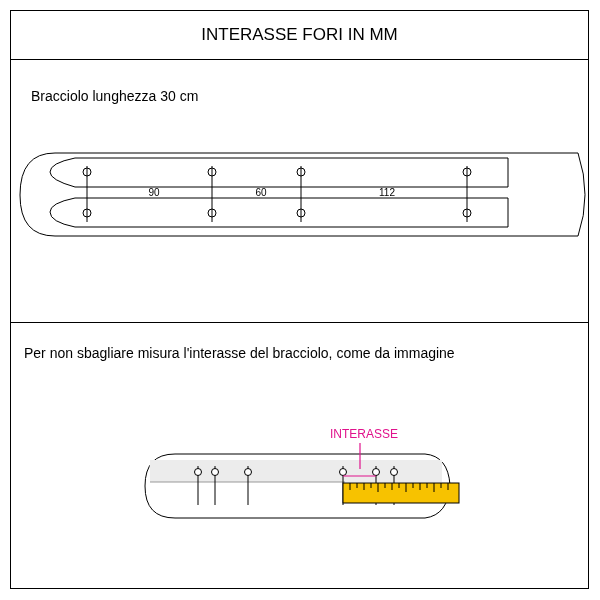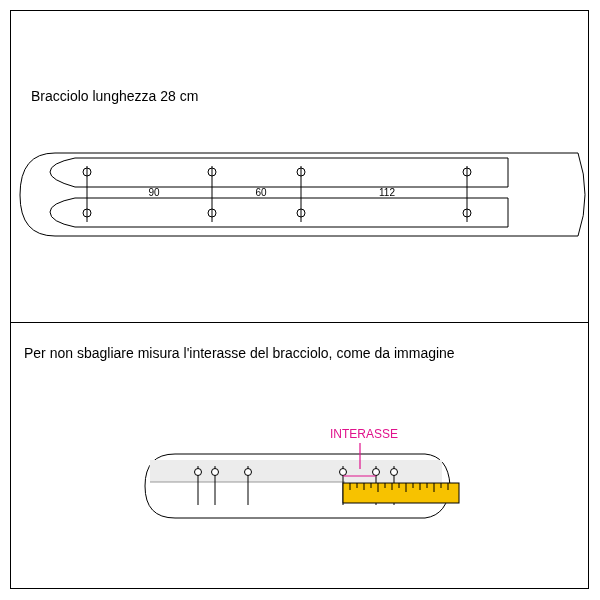--- a/index.html
+++ b/index.html
@@ -7,24 +7,25 @@
   .frame{position:absolute;left:10px;top:10px;width:579px;height:579px;border:1px solid #000;box-sizing:border-box;}
   .header{position:absolute;left:0;top:0;width:100%;height:49px;border-bottom:1px solid #000;box-sizing:border-box;display:flex;align-items:center;justify-content:center;font-size:17px;}
   .sec-divider{position:absolute;left:0;top:311px;width:100%;height:0;border-top:1px solid #000;}
   .caption{position:absolute;font-size:14px;white-space:nowrap;}
   svg{position:absolute;left:0;top:0;}
 </style>
 </head>
 <body>
 
 <div class="frame">
+  <div class="header">INTERASSE FORI IN MM</div>
   <div class="sec-divider"></div>
 </div>
 
-<div class="caption" style="left:31px;top:88px;">Bracciolo lunghezza  28 cm</div>
+<div class="caption" style="left:31px;top:88px;">Bracciolo lunghezza  30 cm</div>
 <div class="caption" style="left:24px;top:345px;">Per non sbagliare misura l'interasse del bracciolo, come da immagine</div>
 
 <svg width="600" height="600">
   <g fill="none" stroke="#000" stroke-width="1">
 
     <path d="M55 153 L578 153 Q592 195 578 236 L55 236 Q20 236 20 195 Q20 153 55 153 Z"></path>
 
     <path d="M75 158 L508 158 L508 187 L75 187 Q50 180 50 172 Q50 163 75 158 Z"></path>
 
     <path d="M75 198 L508 198 L508 227 L75 227 Q50 222 50 212 Q50 203 75 198 Z"></path>

